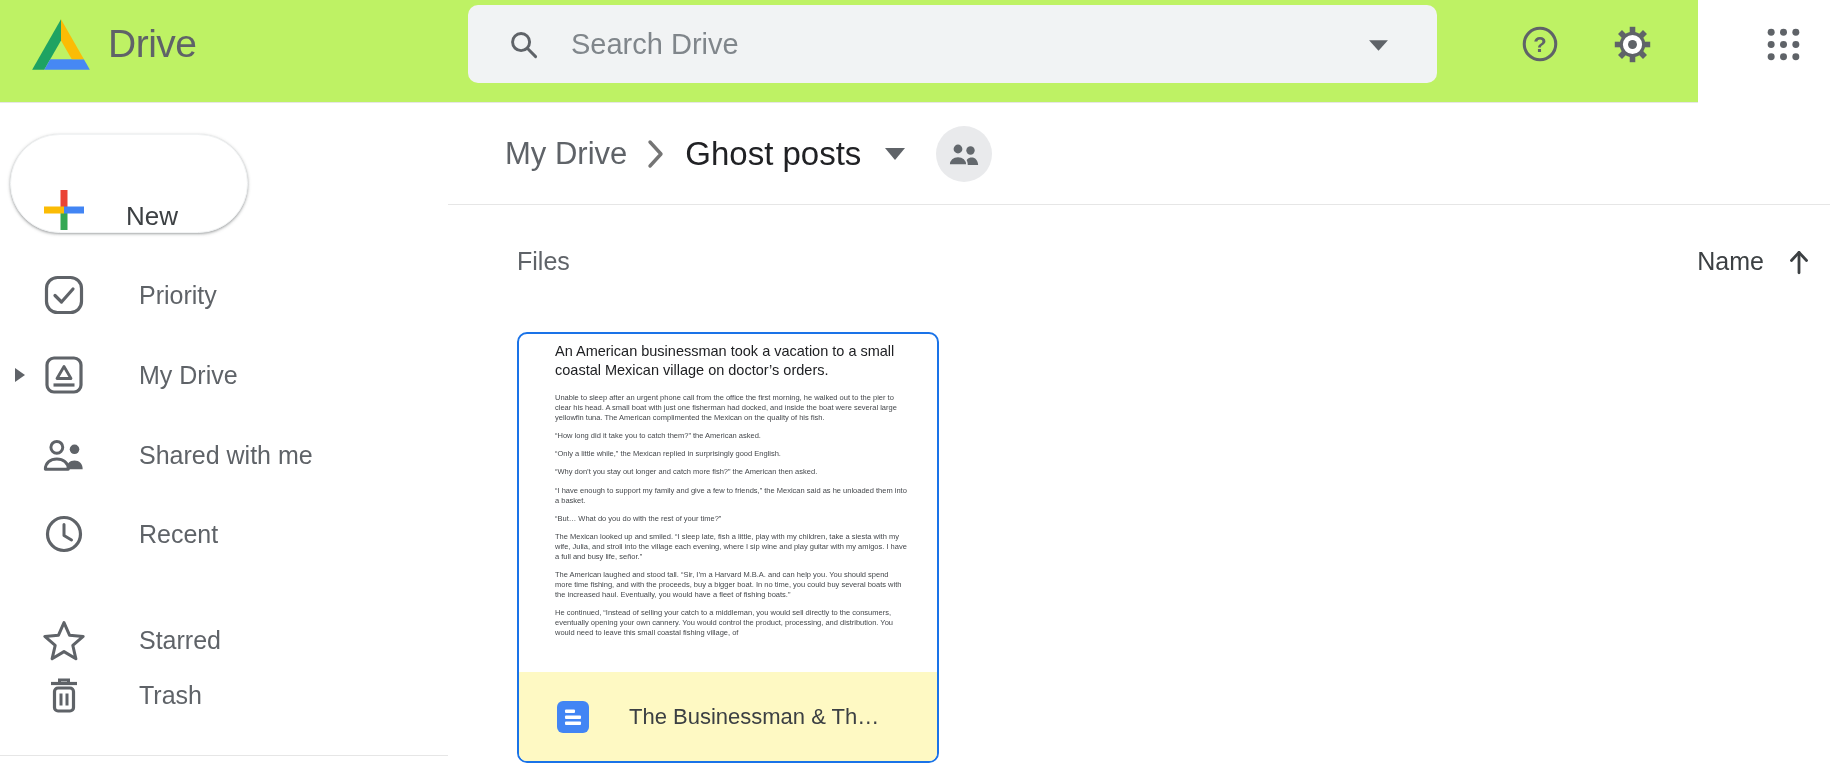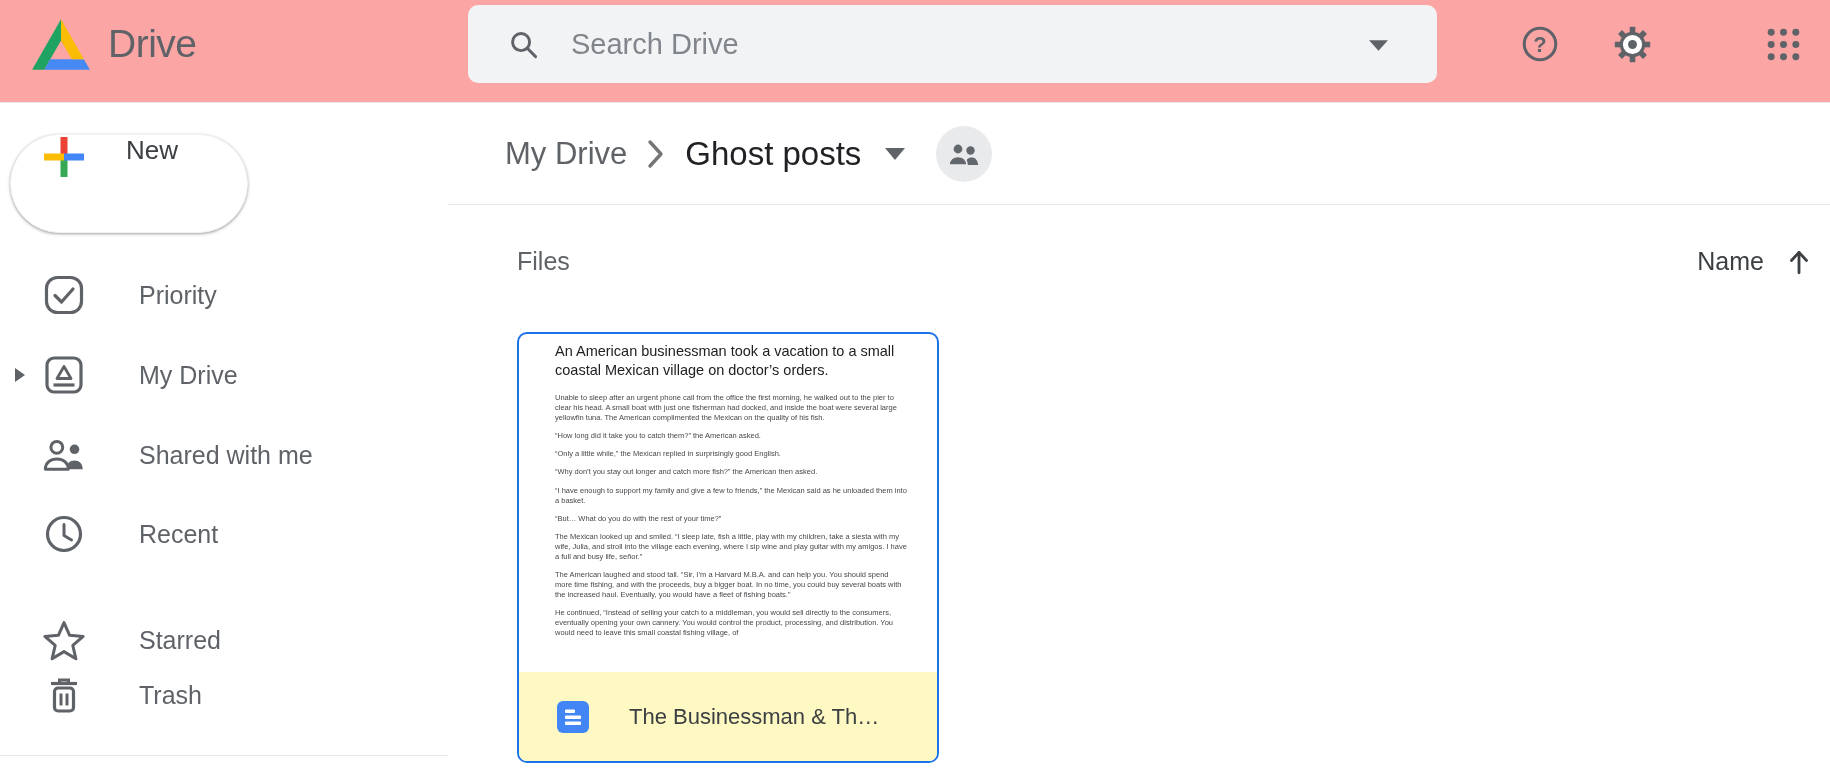--- a/index.html
+++ b/index.html
@@ -8,22 +8,22 @@
     font-family: "Liberation Sans", sans-serif;
     background: #fff;
     color: var(--text-medium, #3c4043);
     position: relative;
   }
   .icon { color: var(--icon-gray, #5f6368); display: inline-flex; align-items: center; justify-content: center; }
   svg { display: block; }
 
   
   .app-header {
-    position: absolute; top: 0; left: 0; width: 1830px; height: 103px;
-    background: #fca5a5; border-bottom: 1px solid var(--divider, #e6e6e6);
+    position: absolute; top: 0; left: 0; width: 1698px; height: 103px;
+    background: #bef264; border-bottom: 1px solid var(--divider, #e6e6e6);
   }
   .logo-area {
     position: absolute; left: 30px; top: 0; height: 88px;
     display: flex; align-items: center; gap: 16px; cursor: pointer;
   }
   .drive-wordmark { font-size: 39px; color: var(--icon-gray, #5f6368); letter-spacing: -0.5px; }
 
   .search-bar {
     position: absolute; left: 468px; top: 5px; width: 969px; height: 78px;
     background: var(--search-bg, #f1f3f4); border-radius: 10px;
@@ -45,21 +45,21 @@
   .btn-help { left: 1516px; }
   .btn-settings { left: 1608px; }
   .btn-apps { left: 1759px; }
 
   
   .sidebar { position: absolute; left: 0; top: 103px; width: 448px; height: 677px; background: #fff; }
   .new-button {
     position: absolute; left: 10px; top: 31px; width: 238px; height: 99px;
     background: #fff; border: 1px solid #f1f3f4; border-radius: 50px;
     box-shadow: 0 1px 2px 0 rgba(60,64,67,.30), 0 1px 3px 1px rgba(60,64,67,.15);
-    display: flex; align-items: flex-start; padding-left: 31px; gap: 40px; cursor: pointer;
+    display: flex; align-items: flex-end; padding-left: 31px; gap: 40px; cursor: pointer;
   }
   .new-label { font-size: 26px; font-weight: 500; color: var(--text-medium, #3c4043); }
   .side-item {
     position: absolute; left: 0; width: 448px; height: 80px;
     display: flex; align-items: center; padding-left: 42px; gap: 53px;
     cursor: pointer; border-radius: 0 40px 40px 0;
   }
   .side-item .side-ic { width: 44px; display: flex; justify-content: center; }
   .side-label { font-size: 25px; font-weight: 500; color: var(--icon-gray, #5f6368); }
   .expander { position: absolute; left: 14px; top: 32px; cursor: pointer; }

